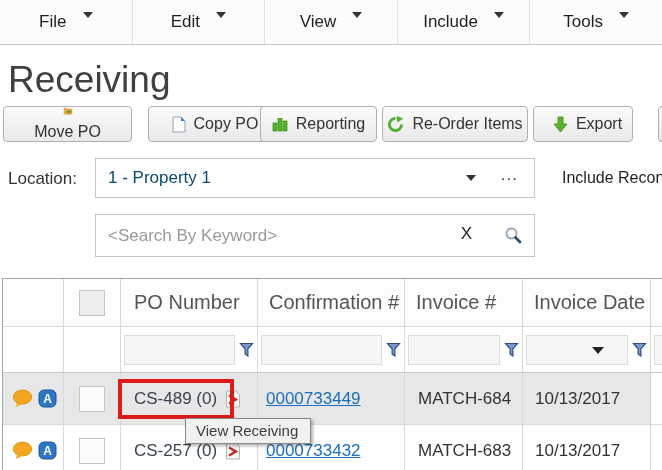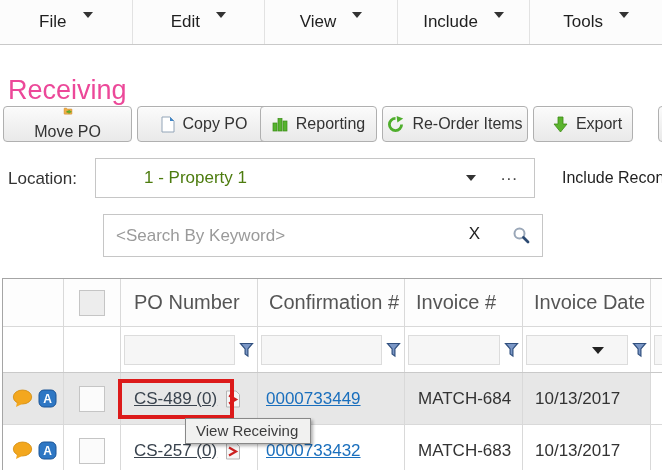--- a/index.html
+++ b/index.html
@@ -13,41 +13,41 @@
   .menubar { position:absolute; top:0; left:0; width:662px; height:45px;
     display:flex; background:#fcfcfc; border-bottom:1px solid #c9c9c9; }
   .menu-item { flex:1; display:flex; align-items:center; justify-content:center;
     gap:16px; border-right:1px solid #e2e2e2; font-size:17px; color:#1f1f1f; cursor:default; }
   .menu-item:last-child { border-right:none; }
   .caret { width:0; height:0; border-left:5px solid transparent;
     border-right:5px solid transparent; border-top:6px solid #333; }
   .menu-item .caret { transform:translateY(-7px); }
 
   
-  .page-title { position:absolute; left:8px; top:59px; font-size:27px;
-    color:#ec4899; font-weight:400;margin-top:16px; }
+  .page-title { position:absolute; left:8px; top:59px; font-size:37px;
+    color:#404040; font-weight:400; }
 
   
   .tb-btn { position:absolute; top:106px; height:36px; border:1px solid #b0b0b0;
     border-radius:4px; background:linear-gradient(#fbfbfb,#e9e9e9);
     display:flex; align-items:center; justify-content:center; gap:8px;
     font-size:16px; color:#333; box-shadow:inset 0 1px 0 rgba(255,255,255,.7); }
 
   
   .loc-label { position:absolute; left:8px; top:169px; font-size:17px; color:#333; }
   .combo { position:absolute; left:95px; top:158px; width:440px; height:40px;
     background:#fff; border:1px solid #c6c6c6; }
-  .combo-value { position:absolute; left:12px; top:0; line-height:38px; font-size:17px; color:#4d7c0f;margin-left:36px; }
+  .combo-value { position:absolute; left:12px; top:0; line-height:38px; font-size:17px; color:#0c4a6e; }
   .combo .caret { position:absolute; right:58px; top:16px; }
   .combo-dots { position:absolute; right:16px; top:6px; font-size:17px; color:#444; letter-spacing:1px; }
   .include-label { position:absolute; left:562px; top:169px; font-size:16px;
     color:#1f1f1f; white-space:nowrap; }
 
   
-  .search-box { position:absolute; left:103px; top:214px; width:440px; height:43px;
+  .search-box { position:absolute; left:95px; top:214px; width:440px; height:43px;
     background:#fff; border:1px solid #c6c6c6; }
   .search-input { position:absolute; left:0; top:0; width:330px; height:41px;
     border:none; outline:none; padding-left:12px; font-size:17px;
     font-family:"Liberation Sans", sans-serif; color:#333; background:transparent; }
   .search-input::placeholder { color:#9a9a9a; opacity:1; }
   .search-clear { position:absolute; right:62px; top:9px; font-size:17px; color:#222; cursor:pointer; }
   .search-mag { position:absolute; right:12px; top:11px; cursor:pointer; }
 
   
   .grid { position:absolute; left:2px; top:278px; width:700px;
@@ -76,21 +76,21 @@
   .filter-wrap .caret { position:absolute; right:24px; top:12px;
     border-top-color:#222; border-left-width:6px; border-right-width:6px; border-top-width:7px; }
   .funnel-btn { margin-left:4px; display:flex; align-items:center; cursor:pointer; }
 
   .g-data { height:52px; border-bottom:1px solid #d9d9d9; }
   .g-data .g-cell { font-size:17px; color:#333; }
   .g-data.hl .g-cell { background:#e7e7e7; }
   .g-data.hl .c7 { background:#fff; }
   .ind-cell { padding-left:9px; gap:5px; }
   .po-cell { padding-left:13px; gap:5px; }
-  .po-link { color:#39434e; text-decoration:underline; white-space:nowrap; cursor:pointer; }
+  .po-link { color:#39434e; white-space:nowrap; cursor:pointer; }
   .conf-cell { padding-left:8px; }
   .conf-link { color:#1a6fbd; text-decoration:underline; cursor:pointer; }
   .inv-cell { padding-left:13px; }
   .date-cell { padding-left:12px; }
 
   
   .annotation-rect { position:absolute; left:118px; top:379px; width:116px; height:40px;
     border:4px solid #dc1a1a; z-index:5; pointer-events:none; }
   .tooltip { position:absolute; left:185px; top:418px; z-index:6;
     background:#f1f1f0; border:1px solid #888; padding:3px 12px 4px 10px;
@@ -124,21 +124,21 @@
 
 <div class="page-title">Receiving</div>
 
 <div class="tb-btn" style="left:3px; width:129px;flex-direction:column;">
   <svg width="18" height="16" viewBox="0 0 18 16">
     <path d="M1 3.5 C1 2.7 1.5 2.2 2.2 2.2 h4 l1.4 1.6 h8.2 c.7 0 1.2 .5 1.2 1.2 v8.2 c0 .8 -.5 1.3 -1.2 1.3 H2.2 C1.5 14.5 1 14 1 13.2 z" fill="#eead48" stroke="#c4862a" stroke-width="0.8"></path>
     <polygon points="6.5,8.2 10.5,8.2 10.5,6 16,9.5 10.5,13 10.5,10.8 6.5,10.8" fill="#62b52f" stroke="#3f8a17" stroke-width="0.6"></polygon>
   </svg>
   <span>Move PO</span>
 </div>
-<div class="tb-btn" style="left:137px; width:134px;">
+<div class="tb-btn" style="left:148px; width:134px;">
   <svg width="14" height="17" viewBox="0 0 14 17">
     <path d="M1 1 h8 l4 4 v11 h-12 z" fill="#ffffff" stroke="#93a5b8"></path>
     <path d="M9 1 l4 4 h-4 z" fill="#3f86c8"></path>
   </svg>
   <span>Copy PO</span>
 </div>
 <div class="tb-btn" style="left:260px; width:117px;">
   <svg width="16" height="16" viewBox="0 0 16 16">
     <rect x="1" y="7" width="4" height="8" fill="#55b32e" stroke="#3a8c15" stroke-width="0.7"></rect>
     <rect x="6" y="2.5" width="4" height="12.5" fill="#55b32e" stroke="#3a8c15" stroke-width="0.7"></rect>

